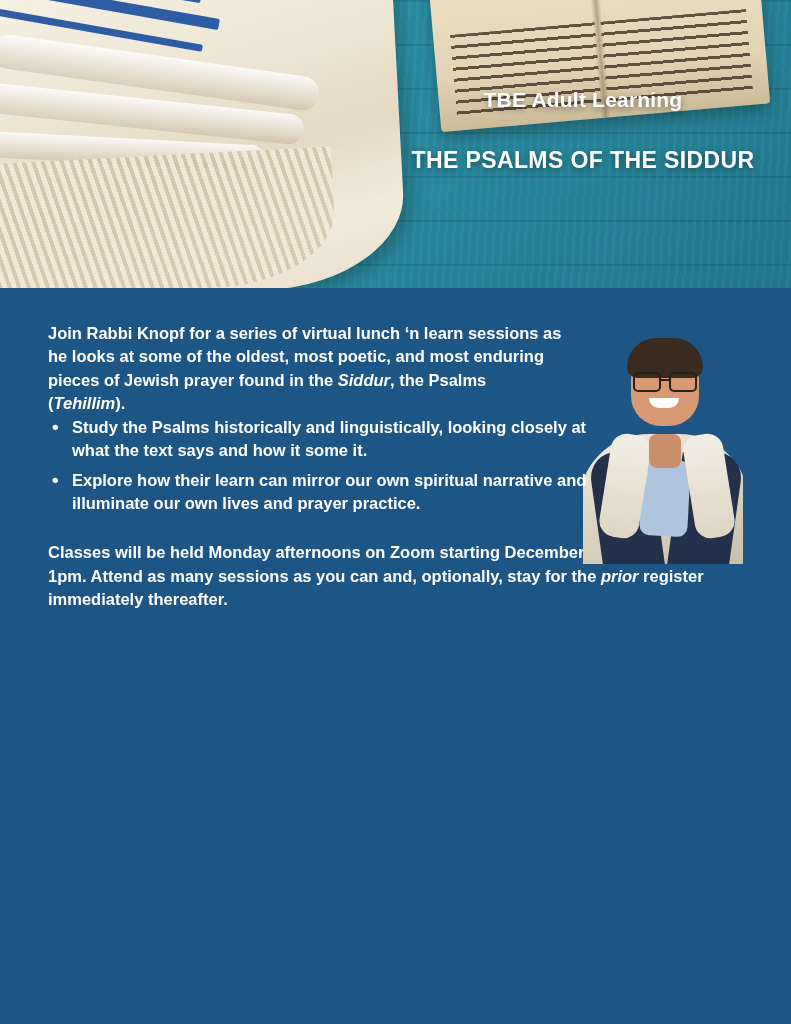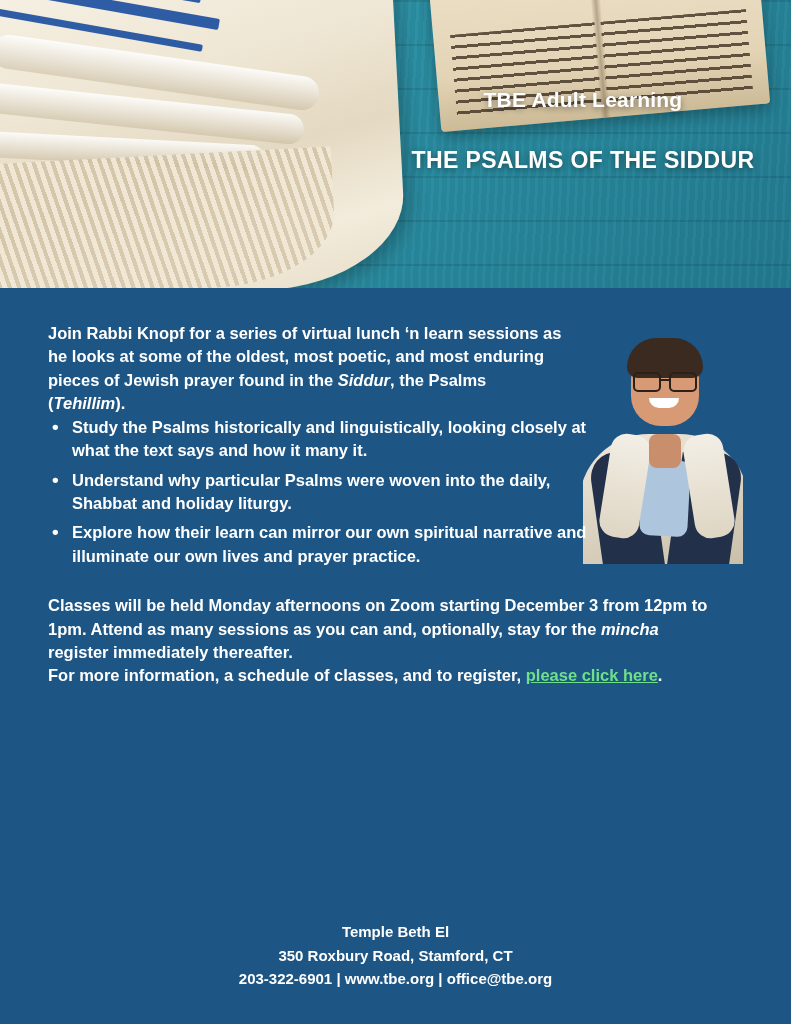--- a/index.html
+++ b/index.html
@@ -369,31 +369,24 @@
       <div class="hs-glasses">
         <span class="lens l"></span>
         <span class="bridge"></span>
         <span class="lens r"></span>
       </div>
     </div>
 
     <p class="intro"><span>Join Rabbi Knopf for a series of virtual lunch ‘n learn sessions as he looks at some of the oldest, most poetic, and most enduring pieces of Jewish prayer found in the </span><em class="it">Siddur</em><span>, the Psalms (</span><em class="it">Tehillim</em><span>).</span></p>
 
     <ul class="bullets">
-      <li>Study the Psalms historically and linguistically, looking closely at what the text says and how it many it.</li>
-      <li>Understand why particular Psalms were woven into the daily, Shabbat and holiday liturgy.</li>
+      <li>Study the Psalms historically and linguistically, looking closely at what the text says and how it some it.</li>
       <li>Explore how their learn can mirror our own spiritual narrative and illuminate our own lives and prayer practice.</li>
     </ul>
 
-    <p class="para"><span>Classes will be held Monday afternoons on Zoom starting December 3 from 12pm to 1pm. Attend as many sessions as you can and, optionally, stay for the </span><em class="it">mincha</em><span> register immediately thereafter.</span></p>
-
-    <p class="para tight"><span>For more information, a schedule of classes, and to register, </span><a class="link" href="#">please click here</a><span>.</span></p>
+    <p class="para"><span>Classes will be held Monday afternoons on Zoom starting December 3 from 12pm to 1pm. Attend as many sessions as you can and, optionally, stay for the </span><em class="it">prior</em><span> register immediately thereafter.</span></p>
+
 
 
   </div>
 
-  <div class="footer">
-    <div class="org">Temple Beth El</div>
-    <div>350 Roxbury Road, Stamford, CT</div>
-    <div>203-322-6901 | www.tbe.org | office@tbe.org</div>
-  </div>
 
 </div>
 
 </body></html>

